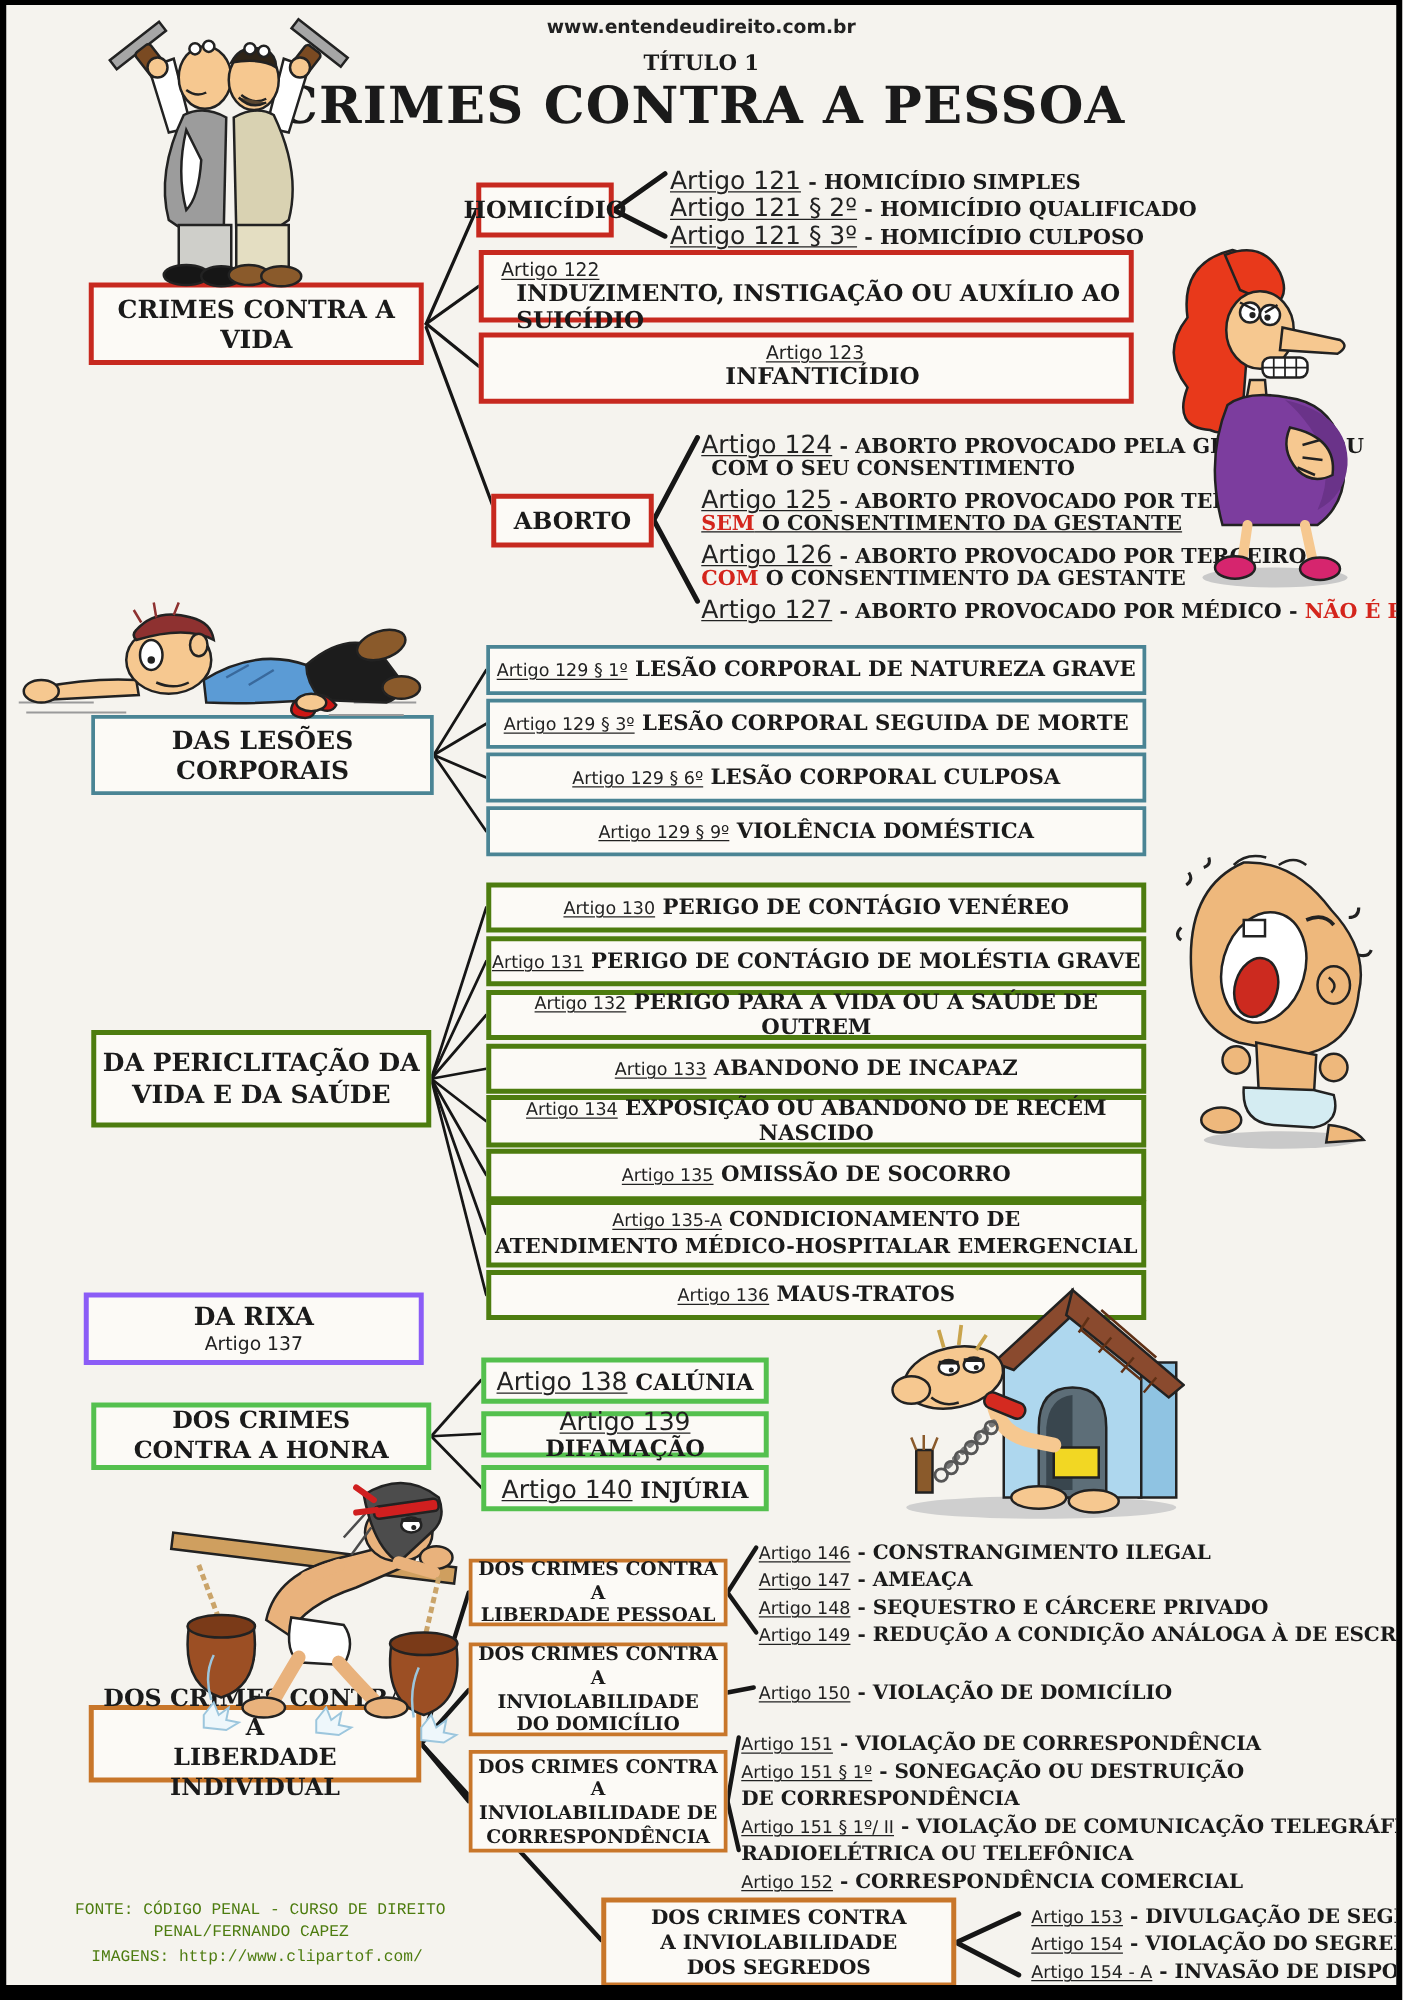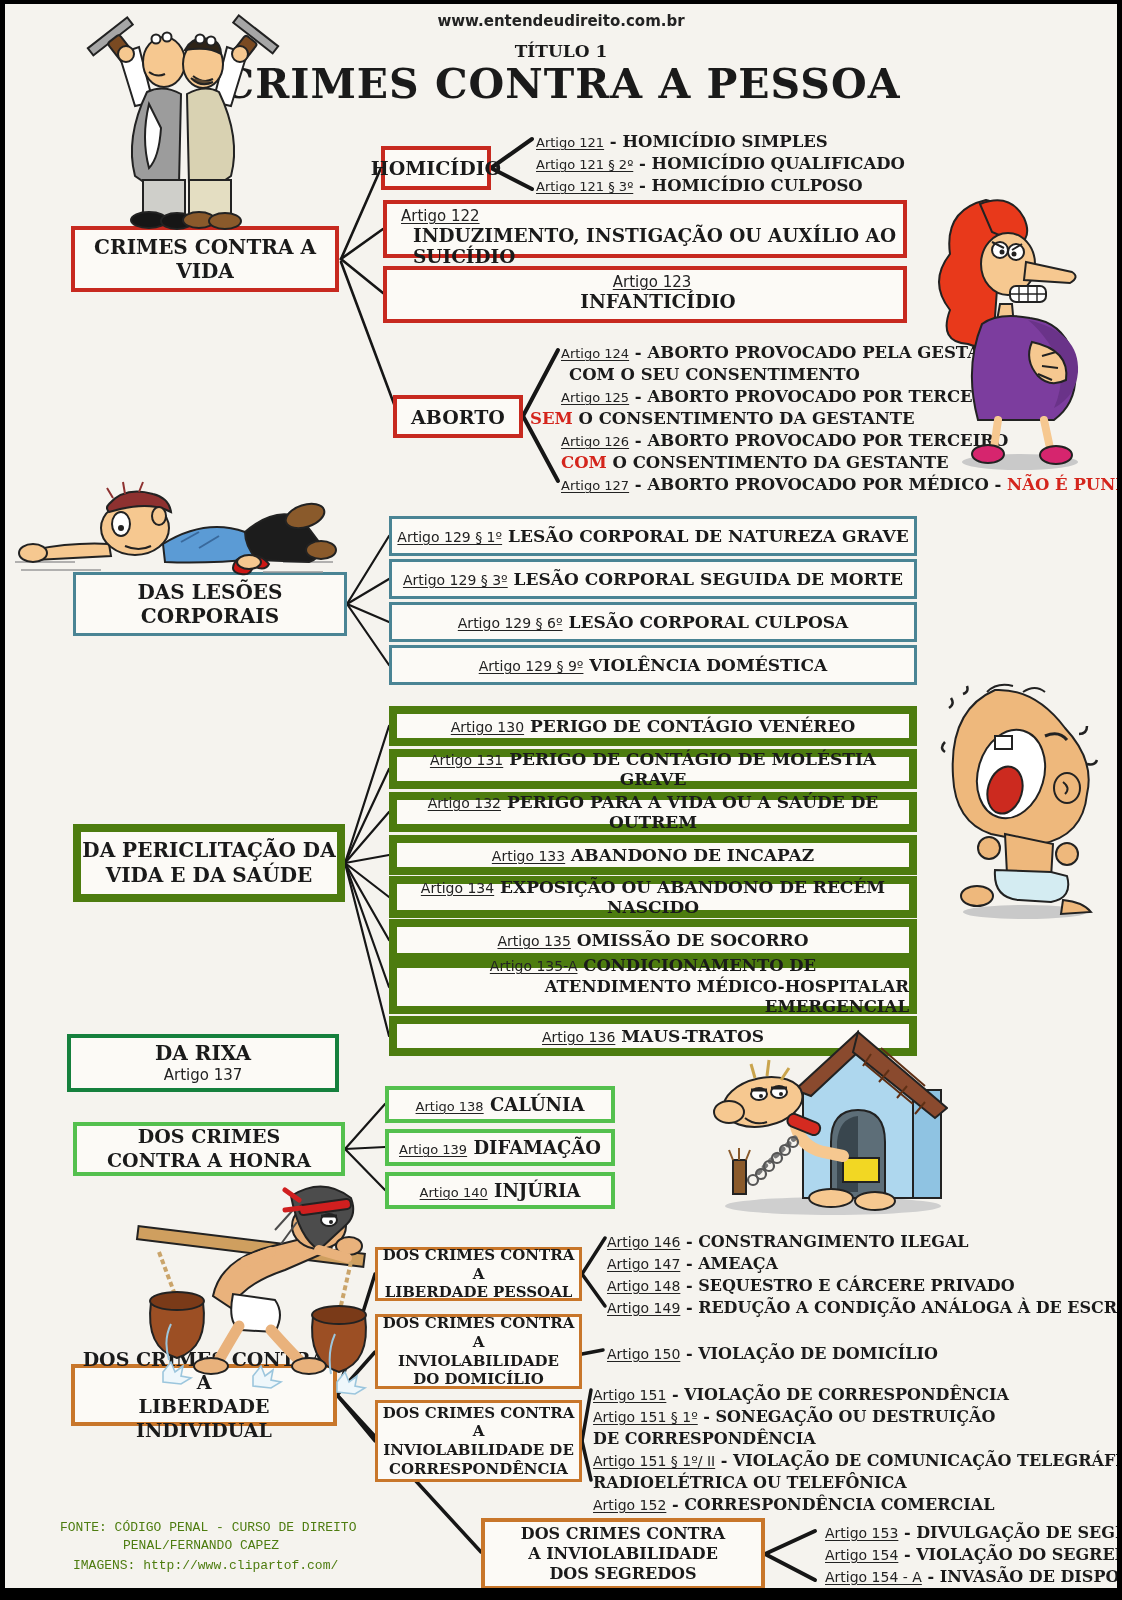--- a/index.html
+++ b/index.html
@@ -10,25 +10,25 @@
   .ctr{width:1112px;text-align:center;}
   .disp{font-family:"DejaVu Serif",serif;font-weight:700;color:#1a1a1a;}
   .ref{font-family:"DejaVu Sans",sans-serif;color:#222;text-decoration:underline;text-underline-offset:2px;text-decoration-thickness:1px;}
   .refplain{font-family:"DejaVu Sans",sans-serif;color:#222;}
   .em{font-family:"DejaVu Serif",serif;font-weight:700;color:#d4251c;}
   .box{position:absolute;background:#fcfaf6;box-sizing:border-box;display:flex;flex-direction:column;
     align-items:center;justify-content:center;text-align:center;z-index:2;}
   .leftalign{align-items:flex-start;justify-content:flex-start;text-align:left;}
   .b-red{border:4px solid #c7291f;}
   .b-teal{border:3px solid #4a8494;}
-  .b-gold{border:8px solid #4d7c0f;}
-  .b-purple{border:4px solid #15803d;}
+  .b-gold{border:4px solid #4d7c0f;}
+  .b-purple{border:4px solid #8b5cf6;}
   .b-green{border:4px solid #54c04e;}
   .b-orange{border:3px solid #c8762a;}
-  .s13{font-size:13px}.s14{font-size:14px}.s145{font-size:13px}.s15{font-size:15px}
+  .s13{font-size:13px}.s14{font-size:14px}.s145{font-size:20px}.s15{font-size:15px}
   .s16{font-size:16px}.s165{font-size:16.5px}.s17{font-size:17px}.s18{font-size:18px}
   .s185{font-size:18.5px}.s19{font-size:19px}.s20{font-size:20px}
   .mono{font-family:"Liberation Mono",monospace;color:#4d7c0f;}
   #connectors{position:absolute;left:0;top:0;z-index:1;}
   .cartoon{position:absolute;z-index:3;}
   .tight{line-height:1.25;}
 </style>
 </head>
 <body>
 
@@ -107,21 +107,21 @@
     <span class="disp s185" style="margin-left:12px;">INFANTICÍDIO</span>
   </div>
 
   <div class="box b-red" style="left:388px;top:391px;width:130px;height:43px;">
     <span class="disp s19">ABORTO</span>
   </div>
 
   <div class="line" style="left:556px;top:339px;"><span class="ref s145">Artigo 124</span><span class="disp s165"> - ABORTO PROVOCADO PELA GESTANTE OU</span></div>
   <div class="line" style="left:564px;top:361px;"><span class="disp s165">COM O SEU CONSENTIMENTO</span></div>
   <div class="line" style="left:556px;top:383px;"><span class="ref s145">Artigo 125</span><span class="disp s165"> - ABORTO PROVOCADO POR TERCEIRO</span></div>
-  <div class="line" style="left:525px;top:405px;"><span class="em s165">SEM</span><span class="disp s165"> O CONSENTIMENTO DA GESTANTE</span></div>
+  <div class="line" style="left:556px;top:405px;text-decoration:underline;"><span class="em s165">SEM</span><span class="disp s165"> O CONSENTIMENTO DA GESTANTE</span></div>
   <div class="line" style="left:556px;top:427px;"><span class="ref s145">Artigo 126</span><span class="disp s165"> - ABORTO PROVOCADO POR TERCEIRO</span></div>
   <div class="line" style="left:556px;top:449px;"><span class="em s165">COM</span><span class="disp s165"> O CONSENTIMENTO DA GESTANTE</span></div>
   <div class="line" style="left:556px;top:471px;"><span class="ref s145">Artigo 127</span><span class="disp s165"> - ABORTO PROVOCADO POR MÉDICO - </span><span class="em s165">NÃO É PUNÍVEL</span></div>
 
   <div class="box b-teal" style="left:68px;top:568px;width:274px;height:64px;">
     <span class="disp s20">DAS LESÕES CORPORAIS</span>
   </div>
   <div class="box b-teal" style="left:384px;top:512px;width:528px;height:40px;">
     <div><span class="ref s14">Artigo 129 § 1º</span><span class="disp s17"> LESÃO CORPORAL DE NATUREZA GRAVE</span></div>
   </div>

